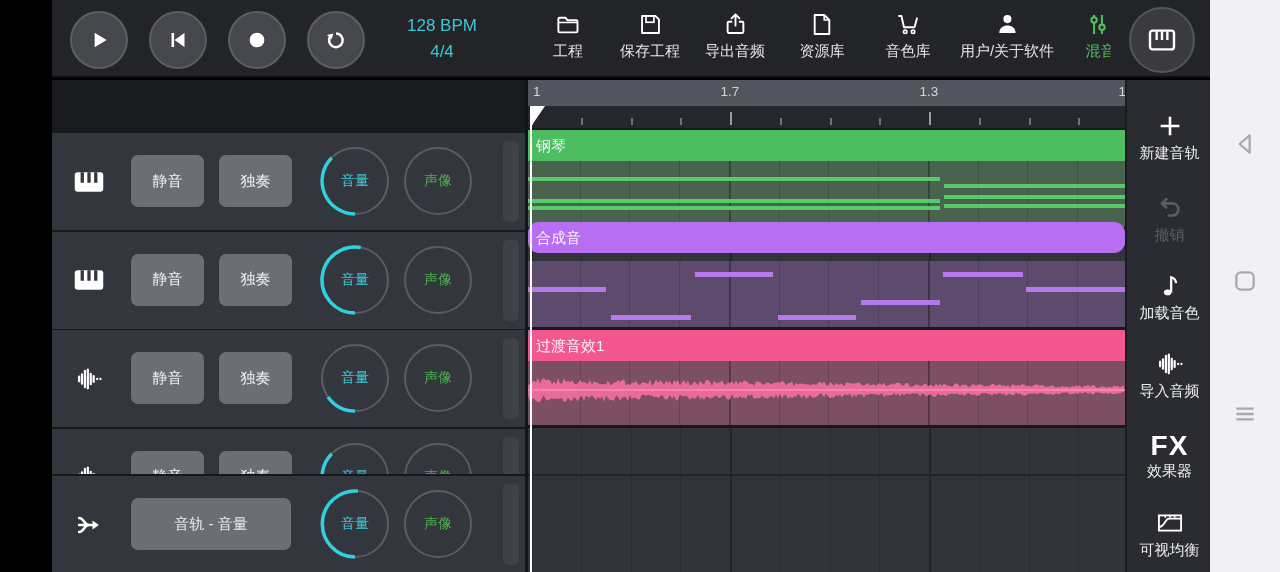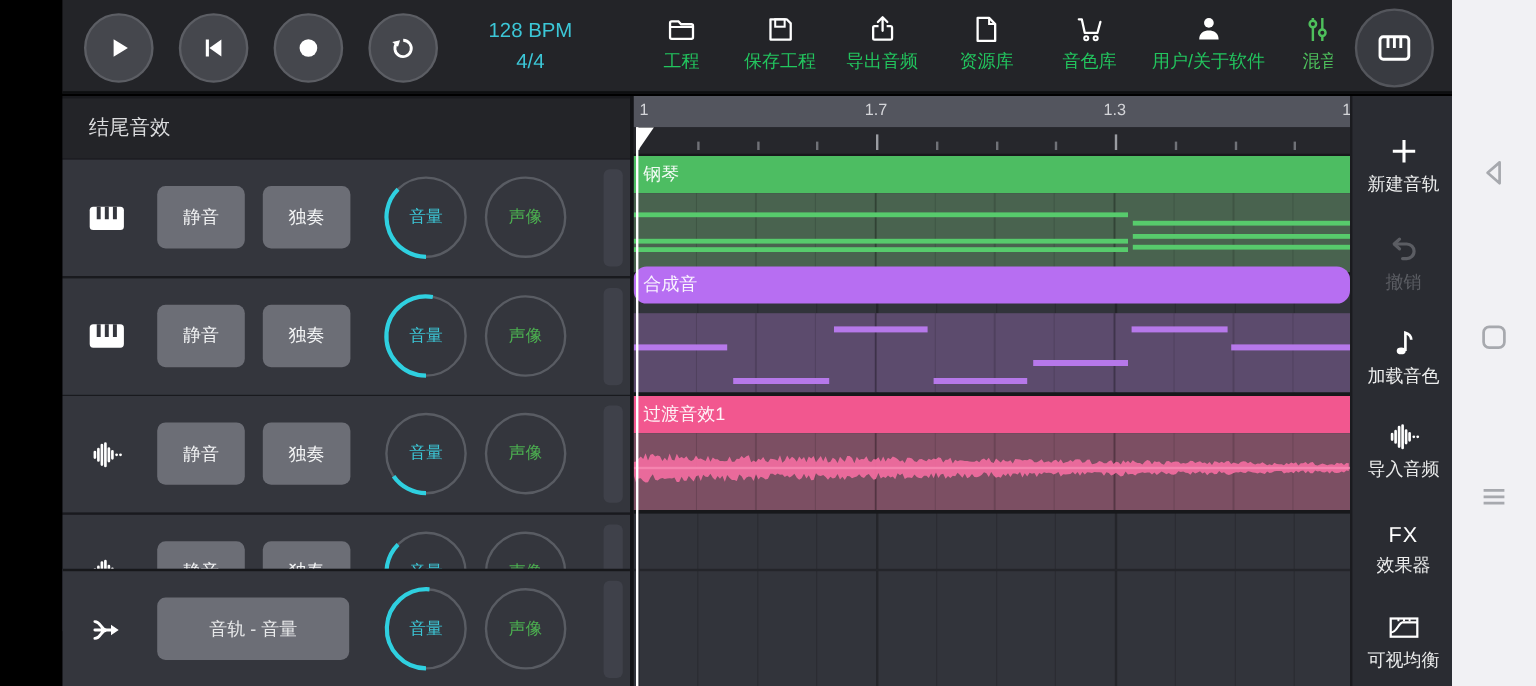--- a/index.html
+++ b/index.html
@@ -6,21 +6,21 @@
   *{box-sizing:border-box;font-family:"Liberation Sans","DejaVu Sans",sans-serif;}
   .screen{position:relative;width:1280px;height:572px;background:#000;overflow:hidden;}
   .app{position:absolute;left:52px;top:0;width:1158px;height:572px;}
 
   
   .topbar{position:absolute;left:0;top:0;width:1158px;height:78px;background:#232428;border-bottom:2px solid #0d0e10;}
   .tbtn{position:absolute;top:11px;width:58px;height:58px;border-radius:50%;background:#45474d;border:2px solid #5c5e64;
         display:flex;align-items:center;justify-content:center;padding:0;cursor:pointer;}
   .bpm{position:absolute;left:330px;top:13px;width:120px;text-align:center;color:#3cc7d7;font-size:17px;line-height:26px;cursor:pointer;}
   .mitem{position:absolute;top:11px;transform:translateX(-50%);display:flex;flex-direction:column;align-items:center;color:#fff;cursor:pointer;}
-  .mitem .mlabel{font-size:15px;color:#22c55e;margin-top:4px;white-space:nowrap;}
+  .mitem .mlabel{font-size:15px;color:#e5e5e5;margin-top:4px;white-space:nowrap;}
   .mitem.green{color:#4ec05c;}
   .mitem.green .mlabel{color:#4ec05c;}
   .mlabel.cliptext{width:25px;overflow:hidden;text-align:left;}
   .kb-btn{position:absolute;left:1077px;top:7px;width:66px;height:66px;border-radius:50%;background:#393b41;border:2px solid #54565c;
         display:flex;align-items:center;justify-content:center;padding:0;cursor:pointer;}
 
   
   .content{position:absolute;left:0;top:80px;width:1158px;height:492px;}
 
   
@@ -71,21 +71,21 @@
   .ph-flag{position:absolute;left:2px;top:26px;width:15px;height:22px;background:#fff;z-index:6;
            clip-path:polygon(0 0,100% 0,0 100%);cursor:pointer;}
 
   
   .sidebar{position:absolute;left:1073px;top:0;width:85px;height:492px;background:#2a2c32;border-left:2px solid #1a1b1f;}
   .side-item{position:absolute;left:0;width:85px;text-align:center;color:#fff;cursor:pointer;}
   .side-item .sicon{display:flex;justify-content:center;height:30px;}
   .slabel{display:block;font-size:15px;color:#eceded;margin-top:2px;}
   .side-item.disabled{color:#5b5d63;}
   .side-item.disabled .slabel{color:#5b5d63;}
-  .fxicon{font-size:18px;font-weight:normal;letter-spacing:1px;line-height:28px;color:#fff;}
+  .fxicon{font-size:28px;font-weight:bold;letter-spacing:1px;line-height:28px;color:#fff;}
 
   
   .navbar{position:absolute;left:1210px;top:0;width:70px;height:572px;background:#f1f1f4;}
   .nav-ic{position:absolute;left:0;width:70px;display:flex;justify-content:center;color:#a7a9ae;cursor:pointer;}
 
   .icn svg{display:block;}
   .i24 svg{width:26px;height:26px;}
   .i26 svg{width:27px;height:27px;}
   .i28 svg{width:28px;height:28px;}
   .i30 svg{width:32px;height:32px;}
@@ -206,23 +206,20 @@
               <rect x="3" y="5" width="18" height="14" rx="2" stroke="#fff" stroke-width="1.8"></rect>
               <path d="M8 5.5 v6.5 M12 5.5 v6.5 M16 5.5 v6.5" stroke="#fff" stroke-width="1.8"></path>
             </svg>
           </span>
       </button>
     </header>
 
     <div class="content">
 
       <aside class="left-panel">
-        <div class="panel-title">
-          <span>结尾音效</span>
-        </div>
 
         <div class="trk-row" style="top:53px">
           <div class="trk-icon">
               <span class="icn i32">
                 <svg viewBox="0 0 24 24" fill="none" xmlns="http://www.w3.org/2000/svg">
                   <rect x="2.5" y="5.5" width="19" height="13" rx="2" fill="#fff"></rect>
                   <path d="M7.5 5.5 v7 M12 5.5 v7 M16.5 5.5 v7" stroke="#34363d" stroke-width="2.2"></path>
                 </svg>
               </span>
             </div>

